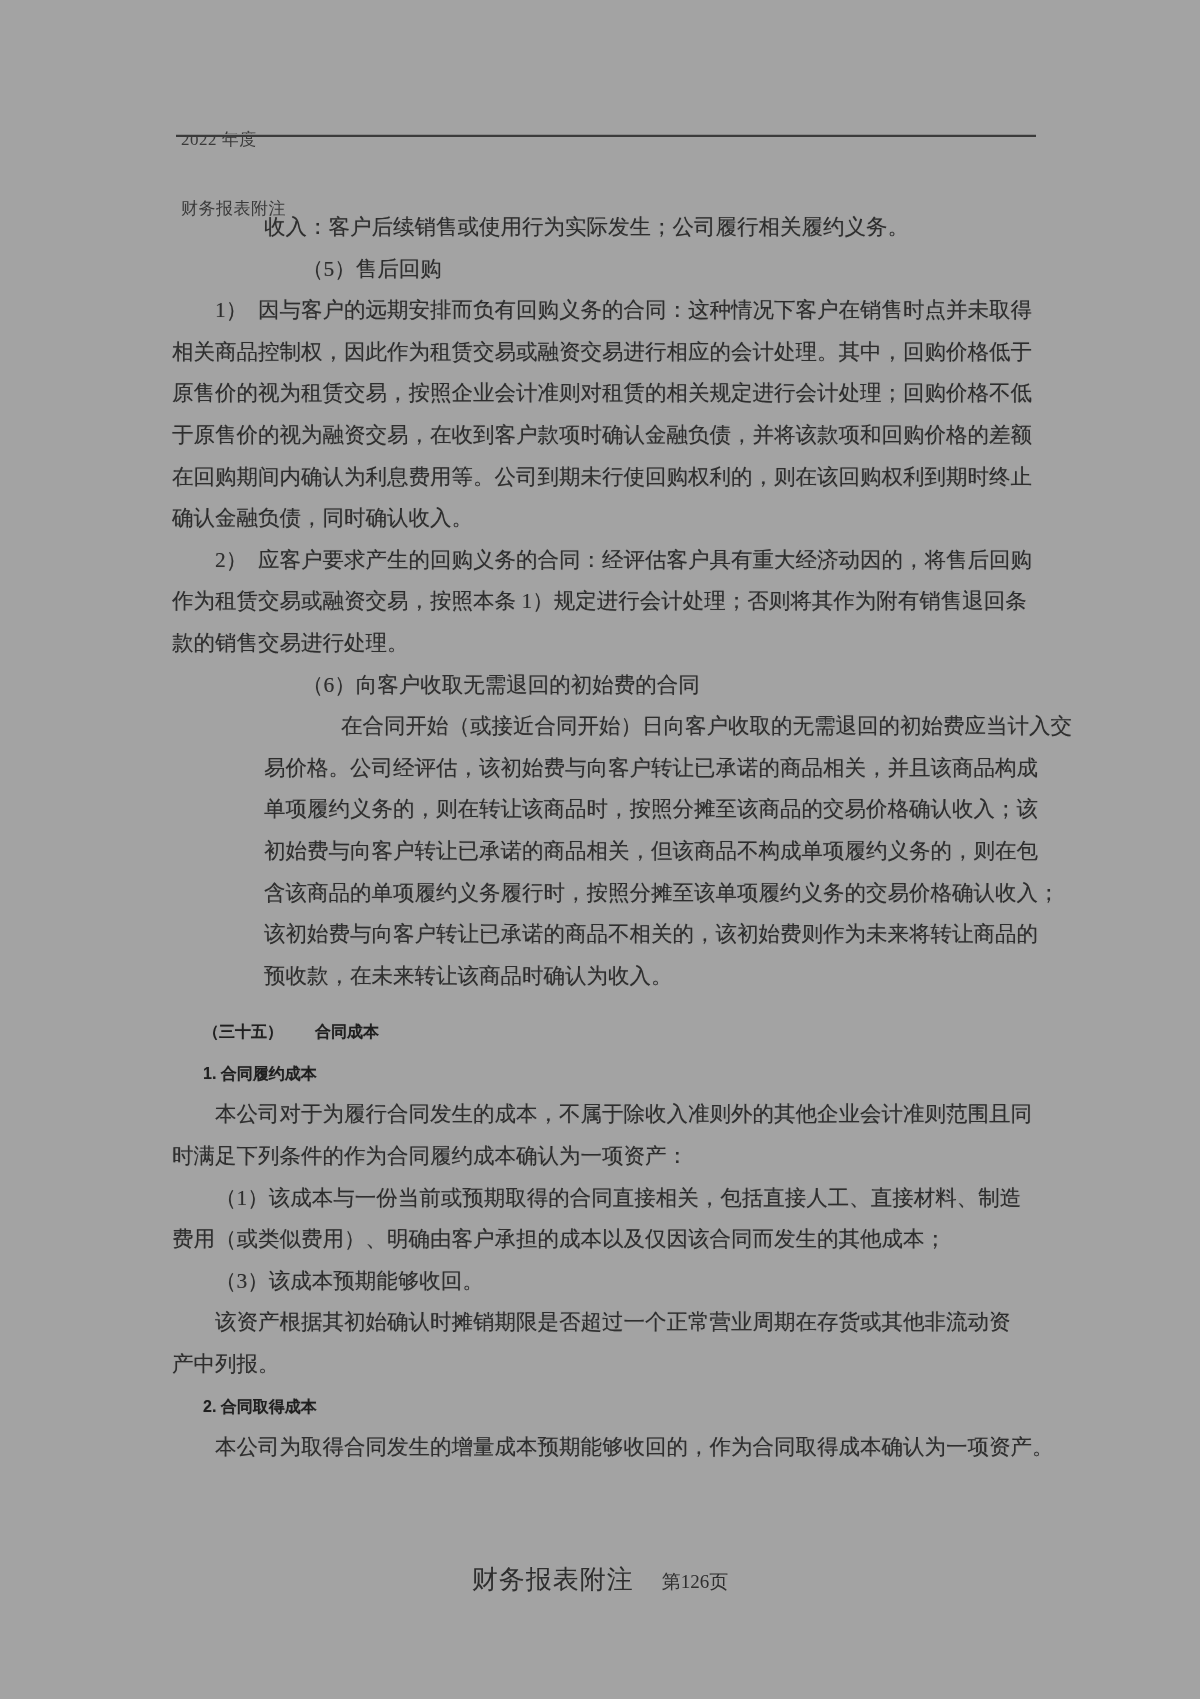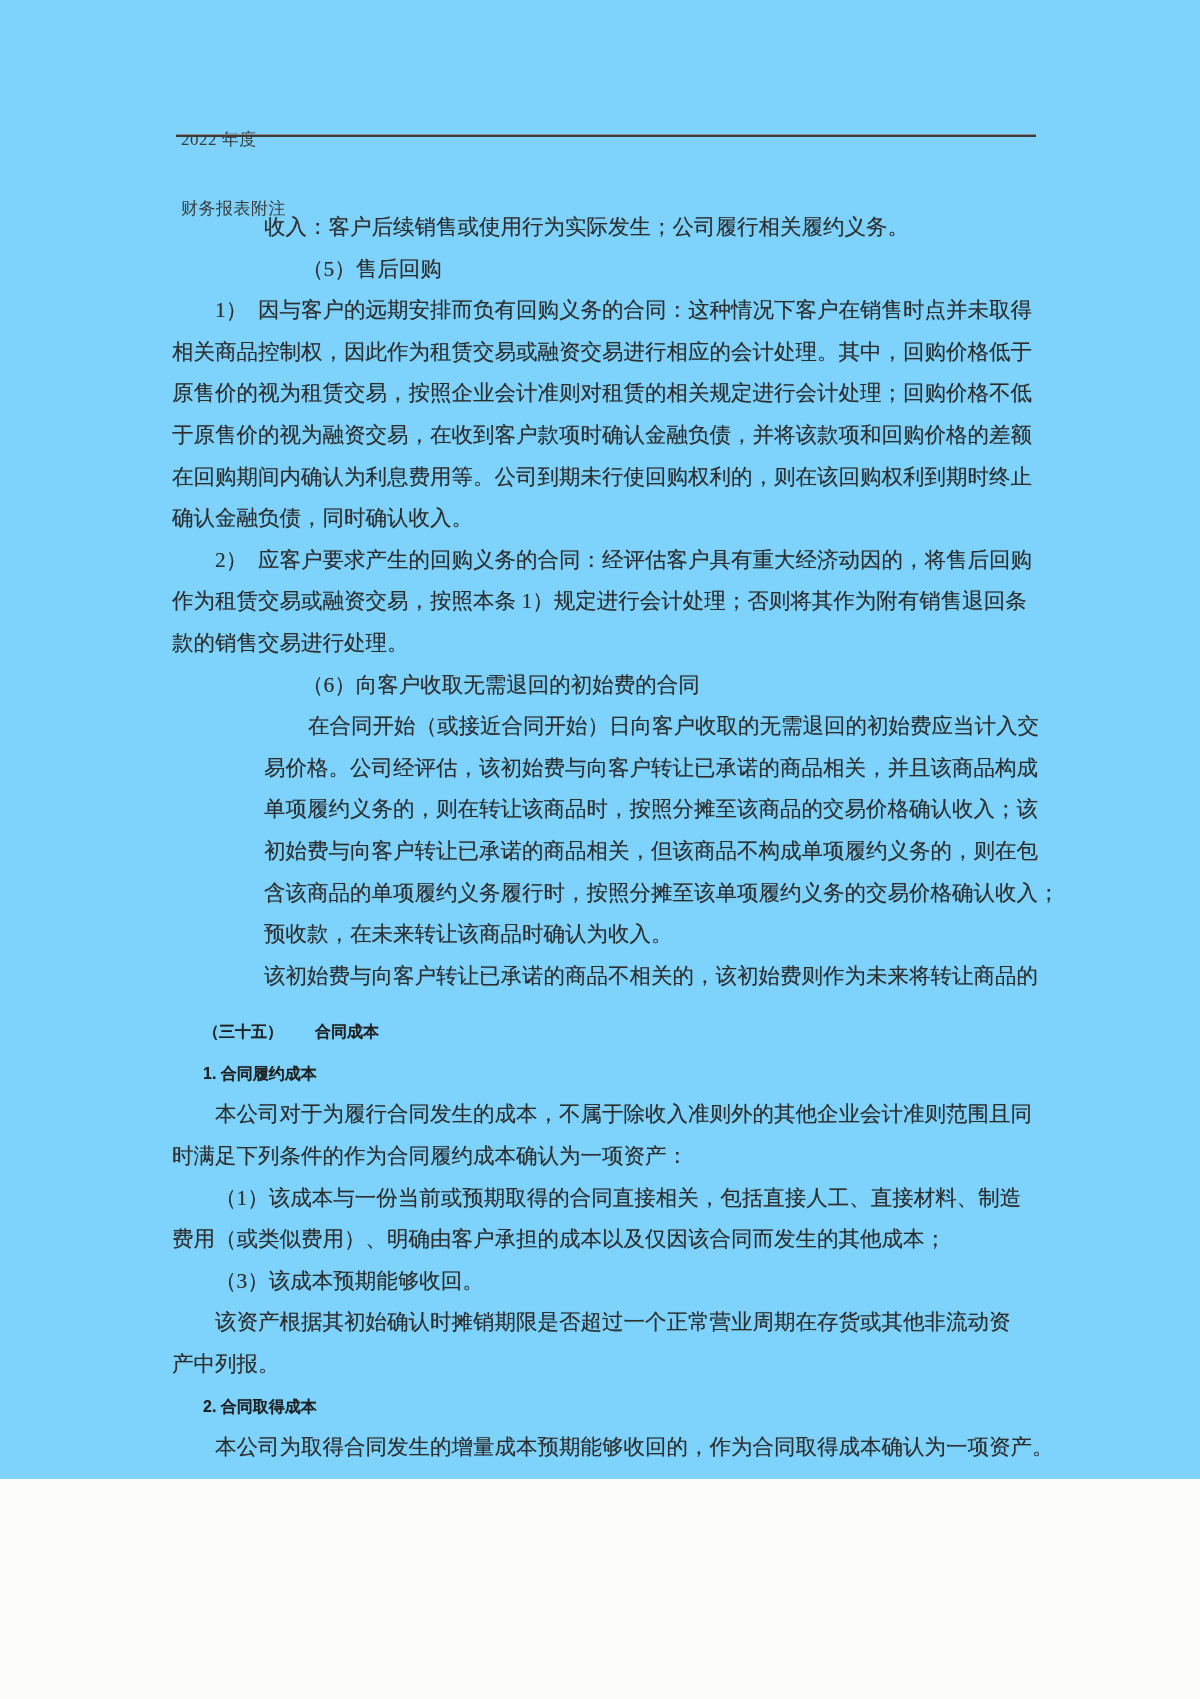--- a/index.html
+++ b/index.html
@@ -3,22 +3,22 @@
 <meta charset="utf-8">
 <style>
   html, body {
     margin: 0;
     padding: 0;
     background: #fcfcfb;
   }
   .page {
     position: relative;
     width: 1200px;
-    height: 1479px;
-    background: #7dd3fc;
+    height: 1699px;
+    background: #a3a3a3;
     overflow: hidden;
     font-family: "Liberation Serif", "DejaVu Serif", serif;
     color: #2e2e2e;
   }
   
   .doc-header {
     position: absolute;
     left: 181px;
     top: 82px;
     font-size: 17px;
@@ -44,21 +44,21 @@
     width: 900px;
     font-size: 21.5px;
     line-height: 41.6px;
     text-shadow: 0 0 0.7px rgba(45,45,45,0.45);
   }
   .line { white-space: pre; }
   .m0        { padding-left: 0; }
   .first     { padding-left: 43px; }   
   .sub       { padding-left: 130px; }  
   .block     { padding-left: 92px; }   
-  .blockfirst{ padding-left: 136px; }  
+  .blockfirst{ padding-left: 136px; text-align: right; }  
   .heading {
     font-family: "Liberation Sans", "DejaVu Sans", sans-serif;
     font-weight: 700;
     color: #1f1f1f;
     padding-left: 31px;
     font-size: 16px;
   }
   .gap-before { margin-top: 14px; }
   
   .doc-footer {
@@ -100,22 +100,22 @@
     <div class="line m0">确认金融负债，同时确认收入。</div>
     <div class="line first">2）  应客户要求产生的回购义务的合同：经评估客户具有重大经济动因的，将售后回购</div>
     <div class="line m0">作为租赁交易或融资交易，按照本条 1）规定进行会计处理；否则将其作为附有销售退回条</div>
     <div class="line m0">款的销售交易进行处理。</div>
     <div class="line sub">（6）向客户收取无需退回的初始费的合同</div>
     <div class="line blockfirst">在合同开始（或接近合同开始）日向客户收取的无需退回的初始费应当计入交</div>
     <div class="line block">易价格。公司经评估，该初始费与向客户转让已承诺的商品相关，并且该商品构成</div>
     <div class="line block">单项履约义务的，则在转让该商品时，按照分摊至该商品的交易价格确认收入；该</div>
     <div class="line block">初始费与向客户转让已承诺的商品相关，但该商品不构成单项履约义务的，则在包</div>
     <div class="line block">含该商品的单项履约义务履行时，按照分摊至该单项履约义务的交易价格确认收入；</div>
+    <div class="line block">该初始费与向客户转让已承诺的商品不相关的，该初始费则作为未来将转让商品的</div>
     <div class="line block">预收款，在未来转让该商品时确认为收入。</div>
-    <div class="line block">该初始费与向客户转让已承诺的商品不相关的，该初始费则作为未来将转让商品的</div>
     <div class="line heading gap-before">（三十五）　　合同成本</div>
     <div class="line heading">1. 合同履约成本</div>
     <div class="line first">本公司对于为履行合同发生的成本，不属于除收入准则外的其他企业会计准则范围且同</div>
     <div class="line m0">时满足下列条件的作为合同履约成本确认为一项资产：</div>
     <div class="line first">（1）该成本与一份当前或预期取得的合同直接相关，包括直接人工、直接材料、制造</div>
     <div class="line m0">费用（或类似费用）、明确由客户承担的成本以及仅因该合同而发生的其他成本；</div>
     <div class="line first">（3）该成本预期能够收回。</div>
     <div class="line first">该资产根据其初始确认时摊销期限是否超过一个正常营业周期在存货或其他非流动资</div>
     <div class="line m0">产中列报。</div>
     <div class="line heading">2. 合同取得成本</div>

